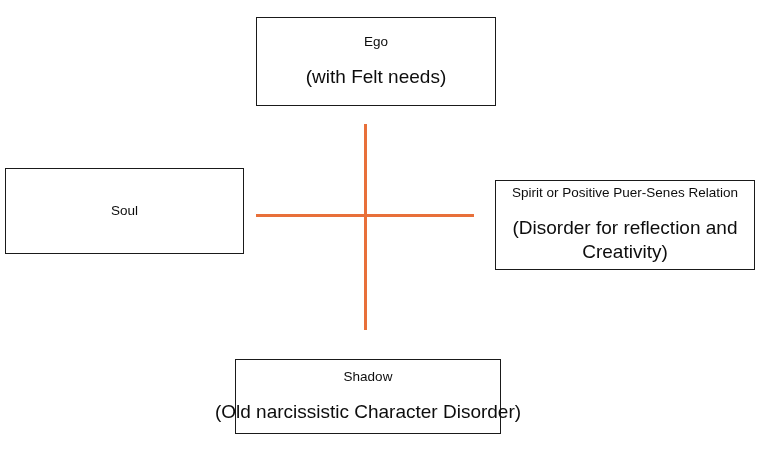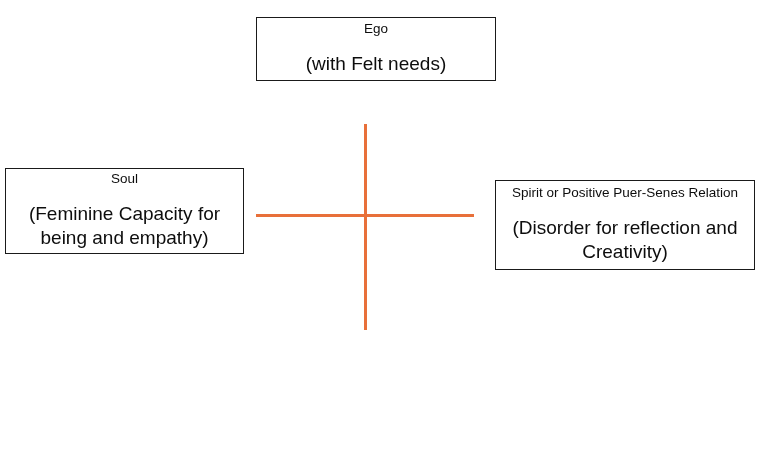--- a/index.html
+++ b/index.html
@@ -61,21 +61,21 @@
     line-height: 1.3;
     color: #0d0d0d;
     margin-top: 14px;
     padding: 0 10px;
   }
 
   #box-ego {
     left: 256px;
     top: 17px;
     width: 240px;
-    height: 64px;
+    height: 89px;
   }
   #box-soul {
     left: 5px;
     top: 168px;
     width: 239px;
     height: 86px;
   }
   #box-spirit {
     left: 495px;
     top: 180px;
@@ -104,22 +104,25 @@
   <div class="axis-line" id="axis-vertical"></div>
   <div class="axis-line" id="axis-horizontal"></div>
 
   <div class="node-box" id="box-ego">
     <div class="node-title">Ego</div>
     <div class="node-subtitle">(with Felt needs)</div>
   </div>
 
   <div class="node-box" id="box-soul">
     <div class="node-title">Soul</div>
-    <div class="node-subtitle">(Feminine Capacity for being and empathy)</div>
   </div>
 
   <div class="node-box" id="box-spirit">
     <div class="node-title">Spirit or Positive Puer-Senes Relation</div>
     <div class="node-subtitle">(Disorder for reflection and Creativity)</div>
   </div>
 
+  <div class="node-box" id="box-shadow">
+    <div class="node-title">Shadow</div>
+    <div class="node-subtitle">(Old narcissistic Character Disorder)</div>
+  </div>
 
 </div>
 
 </body></html>

